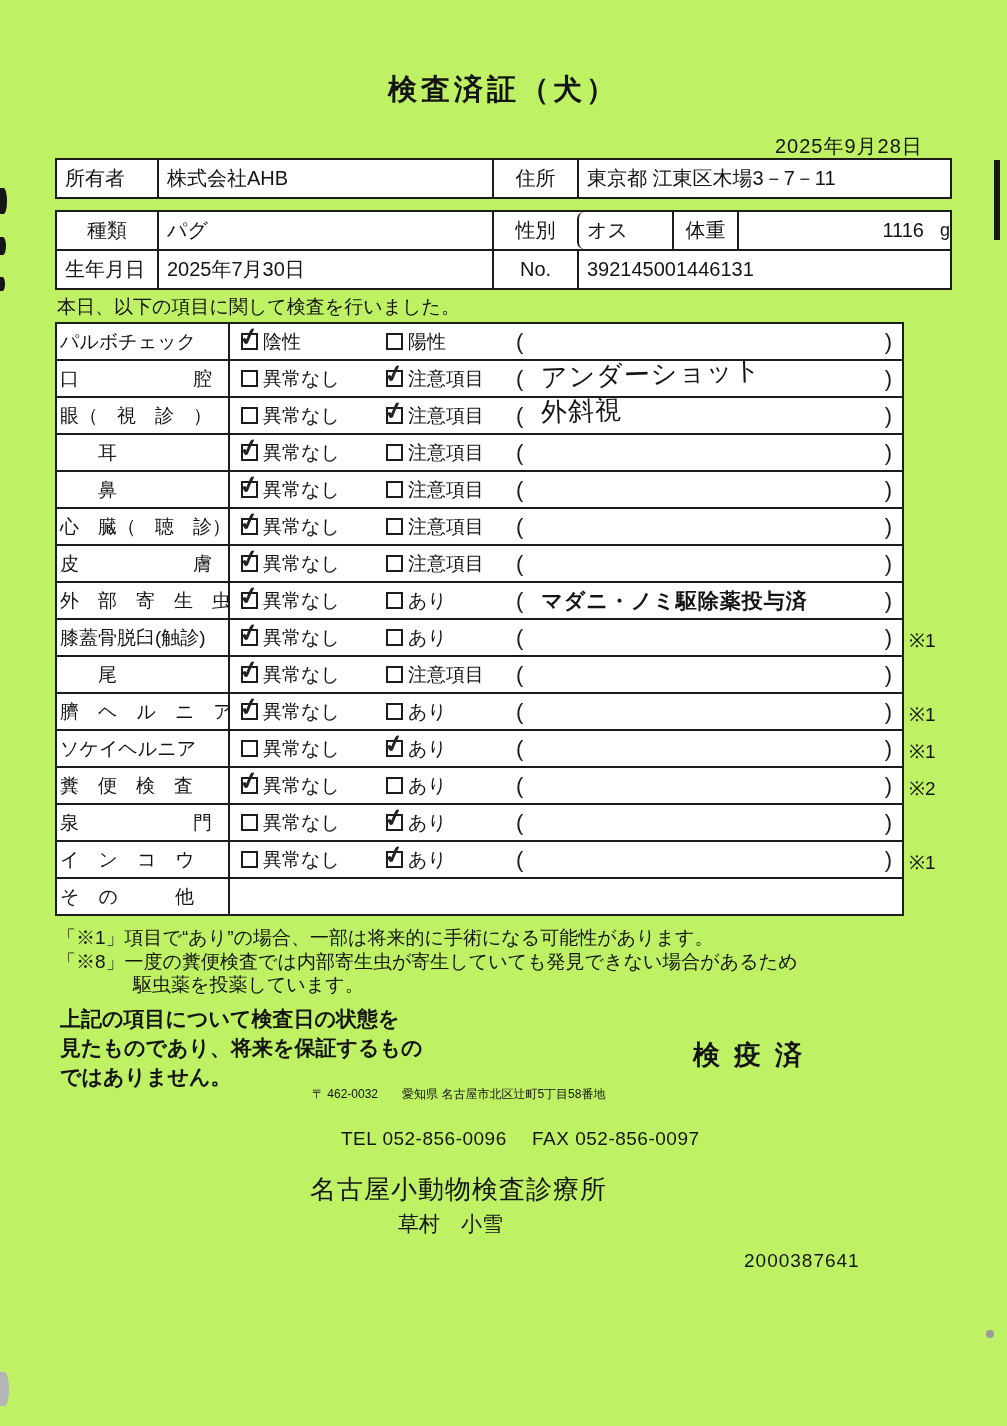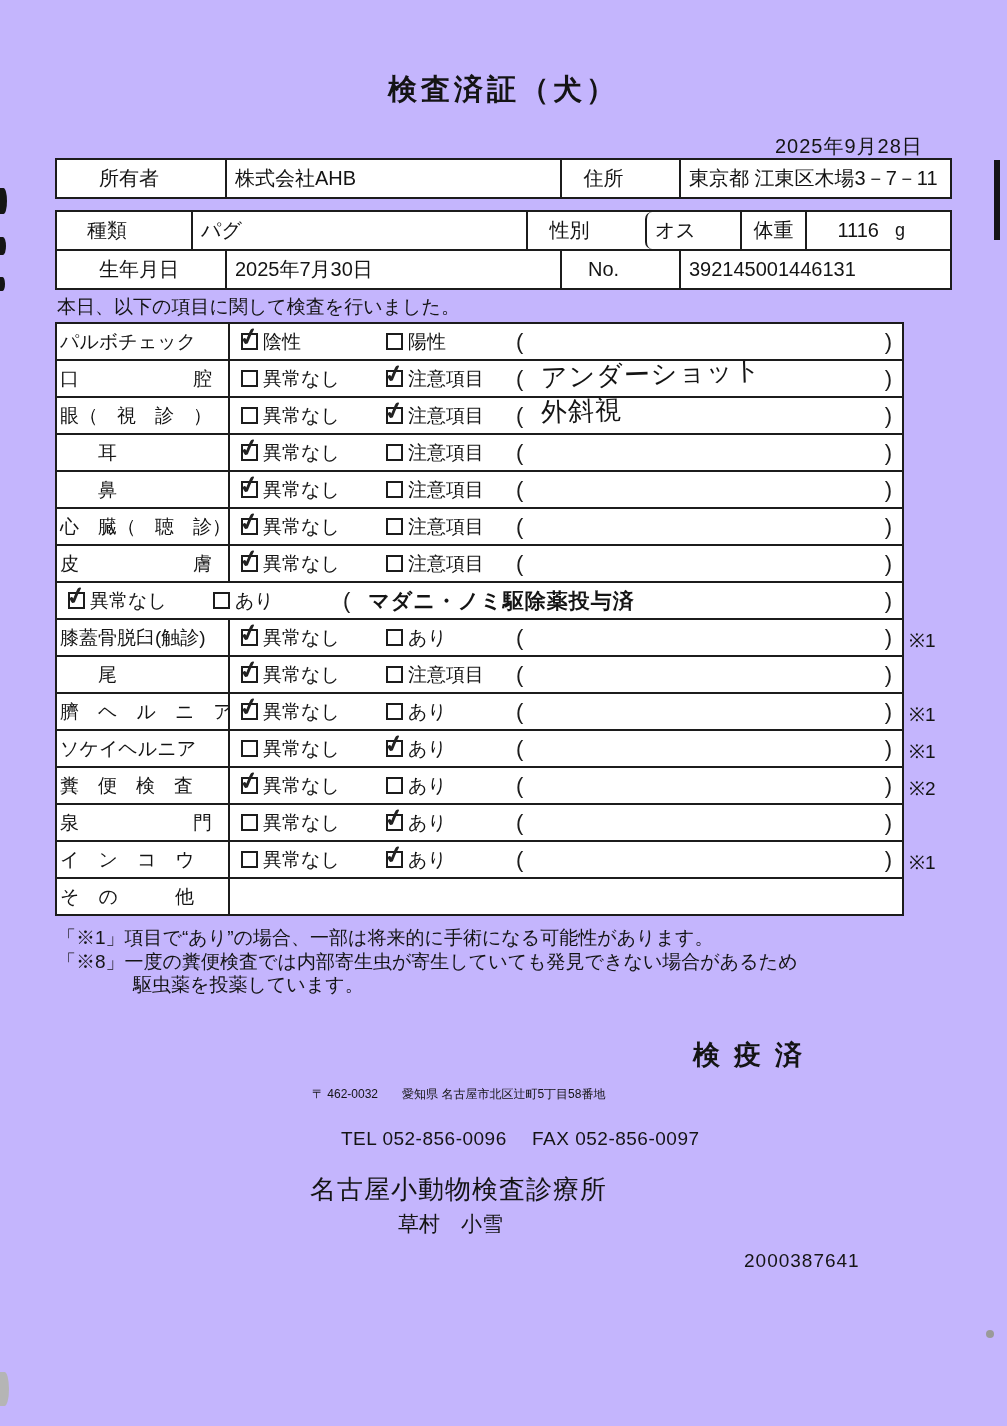--- a/index.html
+++ b/index.html
@@ -1,44 +1,44 @@
 <!DOCTYPE html>
 <html><head>
 <meta charset="utf-8">
 <style>
   html,body { margin:0; padding:0; background:#ffffff; }
   .page {
-    position:relative; width:1007px; height:1426px; background:#c4b5fd;
+    position:relative; width:1007px; height:1426px; background:#bef264;
     font-family:"Liberation Sans", sans-serif; color:#141414; overflow:hidden;
   }
   .abs { position:absolute; }
 
   
   .title { top:70px; left:0; width:100%; text-align:center; font-size:29px; font-weight:600; letter-spacing:4px; }
 
   
   .insp-label { top:133px; left:565px; font-size:20px;margin-top:32px; }
   .insp-date  { top:133px; left:775px; font-size:20px; letter-spacing:1px; }
 
   
   .tbl { border:2px solid #1c1c1c; display:flex; box-sizing:border-box; background:#fff; }
   .trow { display:flex; height:37px; }
   .trow + .trow { border-top:2px solid #1c1c1c; }
   .cell { box-sizing:border-box; display:flex; align-items:center; font-size:20px; overflow:hidden; white-space:nowrap; }
   .cell + .cell { border-left:2px solid #1c1c1c; }
   .cell.ctr { justify-content:center; }
-  .cell.padl { padding-left:8px;margin-left:34px; }
+  .cell.padl { padding-left:8px; }
   .owner-tbl { top:158px; left:55px; width:897px; height:41px; }
   .pet-tbl { top:210px; left:55px; width:897px; flex-direction:column; }
   .w-lbl { width:100px; }
   .w-val { width:335px; }
   .w-lbl2 { width:85px; }
   .w-sex { width:95px;border-radius:7px; }
   .w-wlabel { width:65px; }
-  .w-wval { flex:1; justify-content:flex-end; padding-right:45px; }
+  .w-wval { flex:1; justify-content:flex-end; }
   .w-rest { flex:1; }
   .unit { font-size:18px; margin-left:16px; }
 
   .intro { top:294px; left:57px; font-size:19px; }
 
   
   .ck-table { top:322px; left:55px; width:845px; border:2px solid #1c1c1c; background:#fff; }
   .ck-row { position:relative; height:35px; display:flex; align-items:stretch; }
   .ck-row + .ck-row { border-top:2px solid #1c1c1c; }
   .ck-label { width:173px; box-sizing:border-box; border-right:2px solid #1c1c1c; display:flex; align-items:center; padding-left:3px; font-size:19px; white-space:pre; overflow:hidden; }
@@ -257,20 +257,21 @@
       <span class="note">
         <span class="paren open">(</span>
         <span class="note-text"></span>
         <span class="paren close">)</span>
       </span>
     </div>
     <div class="mark"></div>
   </div>
 
   <div class="ck-row">
+    <div class="ck-label"><span class="label-text">外　部　寄　生　虫</span></div>
     <div class="ck-opts">
       <span class="opt opt1">
         <span class="cb checked"></span>
         <span class="opt-label">異常なし</span>
       </span>
       <span class="opt opt2">
         <span class="cb"></span>
         <span class="opt-label">あり</span>
       </span>
       <span class="note">
@@ -440,20 +441,23 @@
       </span>
     </div>
     <div class="mark"></div>
   </div>
 </div>
 
   <div class="abs fnote1">「※1」項目で“あり”の場合、一部は将来的に手術になる可能性があります。</div>
   <div class="abs fnote2">「※8」一度の糞便検査では内部寄生虫が寄生していても発見できない場合があるため
 　　　　駆虫薬を投薬しています。</div>
 
+  <div class="abs statement">上記の項目について検査日の状態を
+見たものであり、将来を保証するもの
+ではありません。</div>
   <div class="abs stamp">検疫済</div>
 
   <div class="abs postal">〒 462-0032　　愛知県 名古屋市北区辻町5丁目58番地</div>
   <div class="abs tel">TEL 052-856-0096　 FAX 052-856-0097</div>
   <div class="abs clinic-name">名古屋小動物検査診療所</div>
   <div class="abs vet-name">草村　小雪</div>
   <div class="abs serial">2000387641</div>
 
   <div class="artifact a1"></div>
   <div class="artifact a2"></div>

